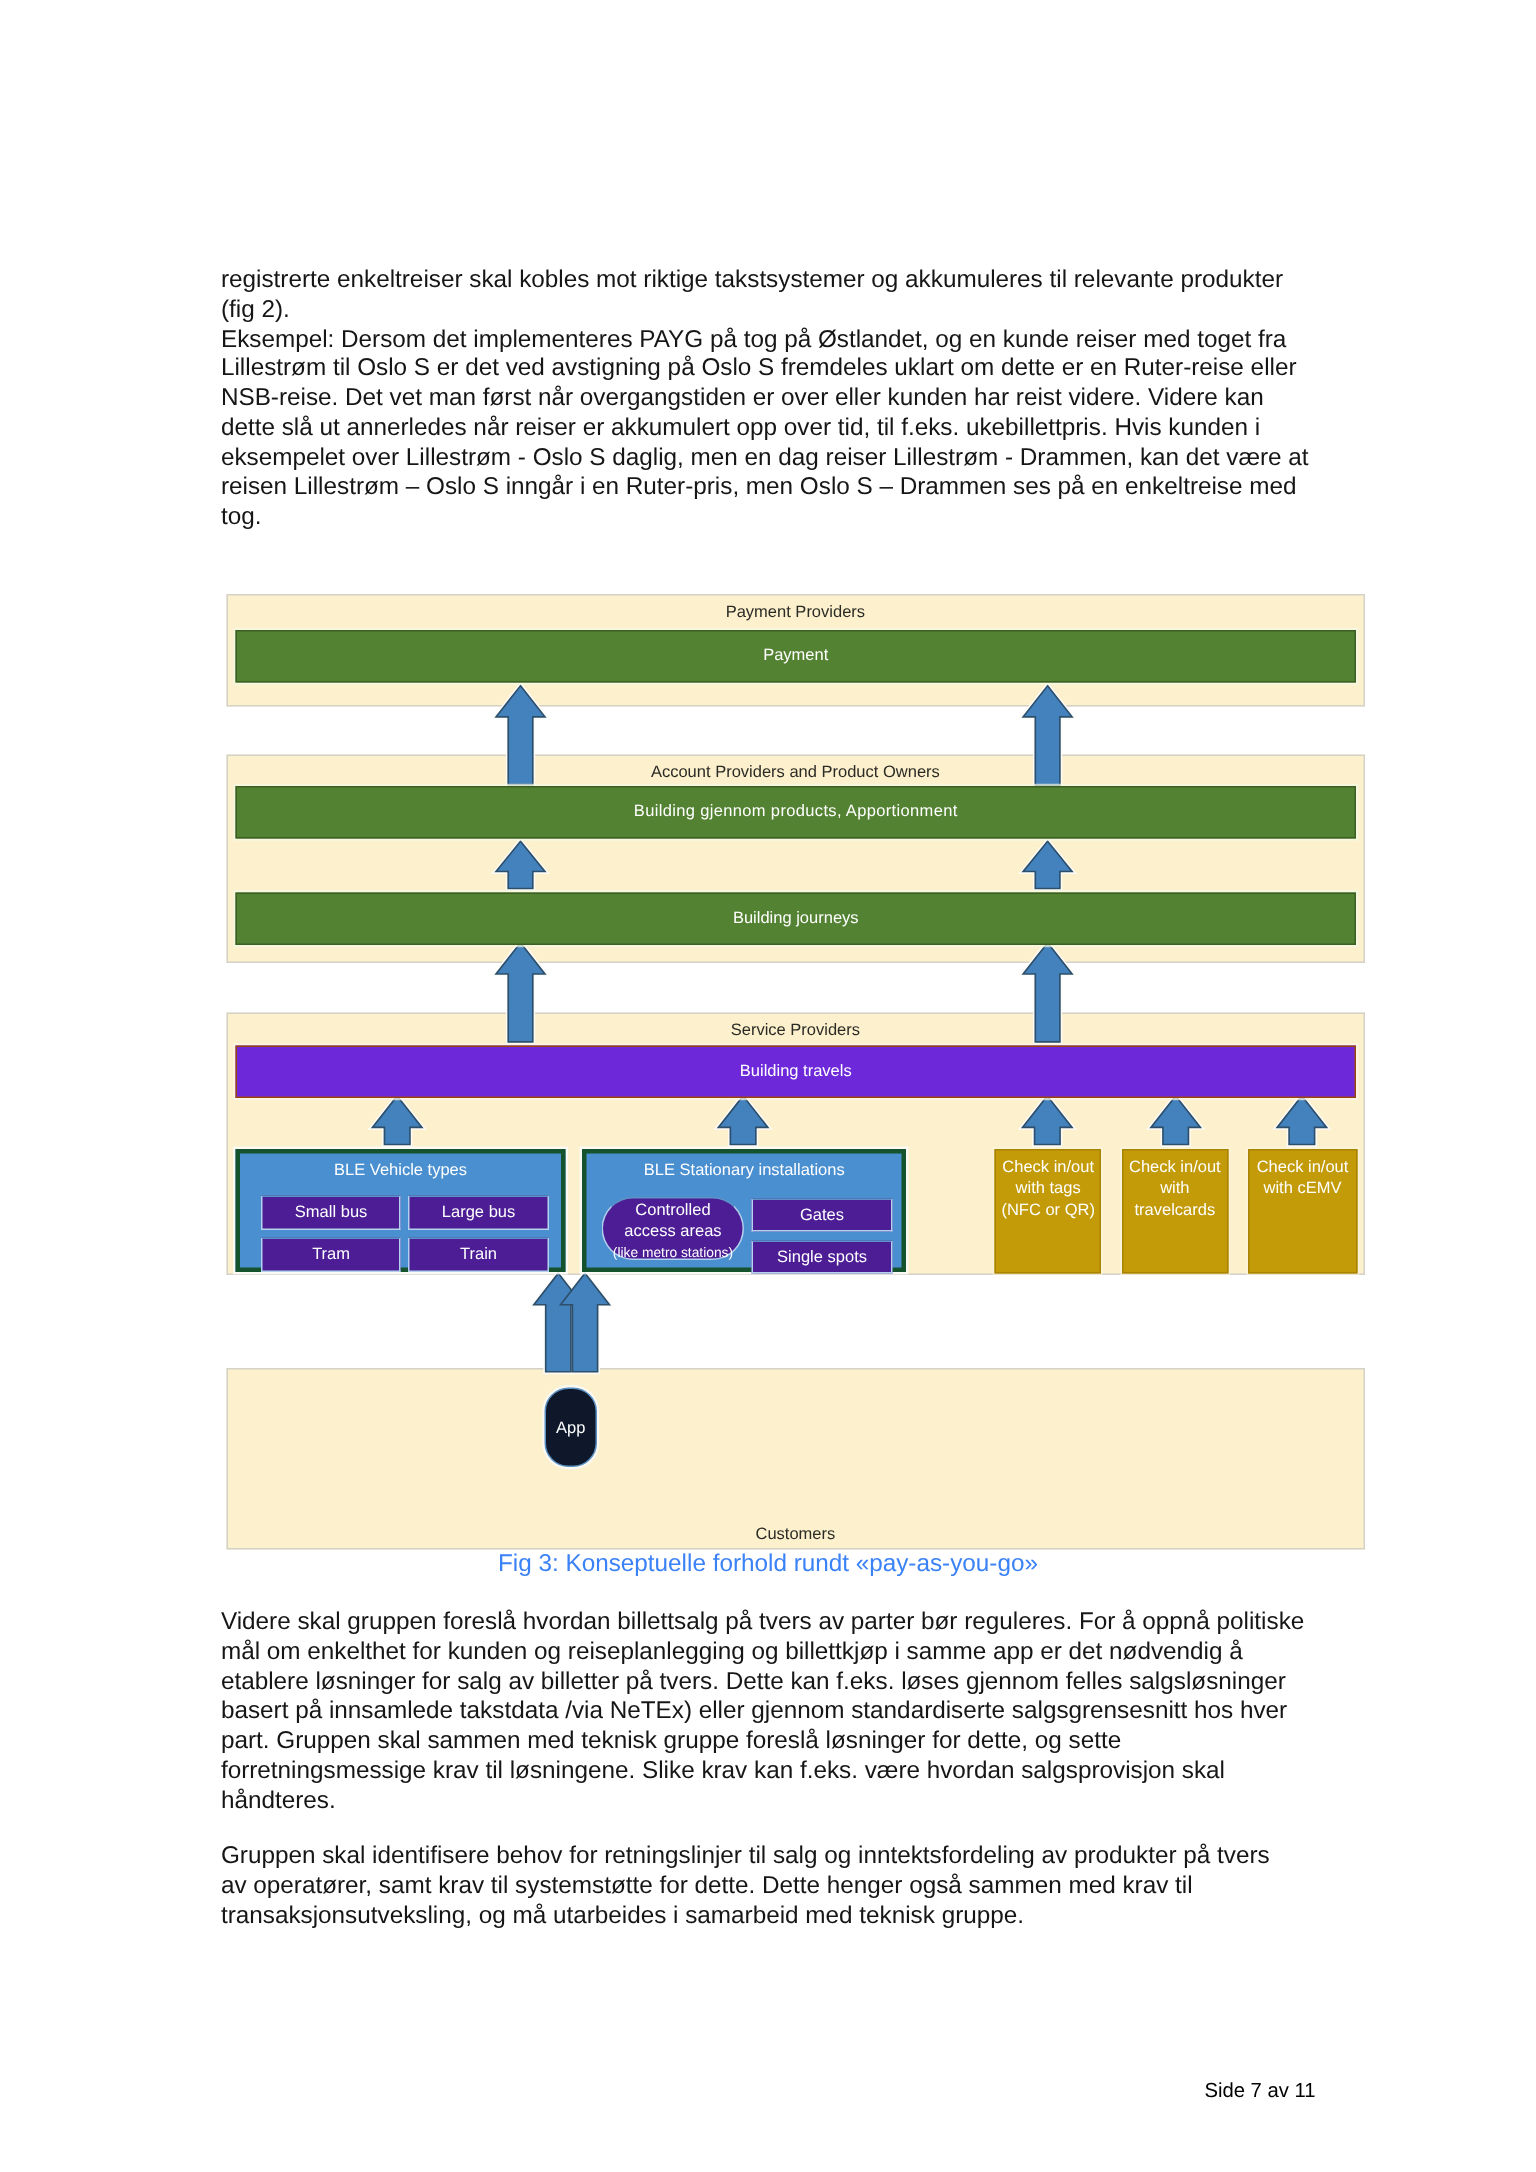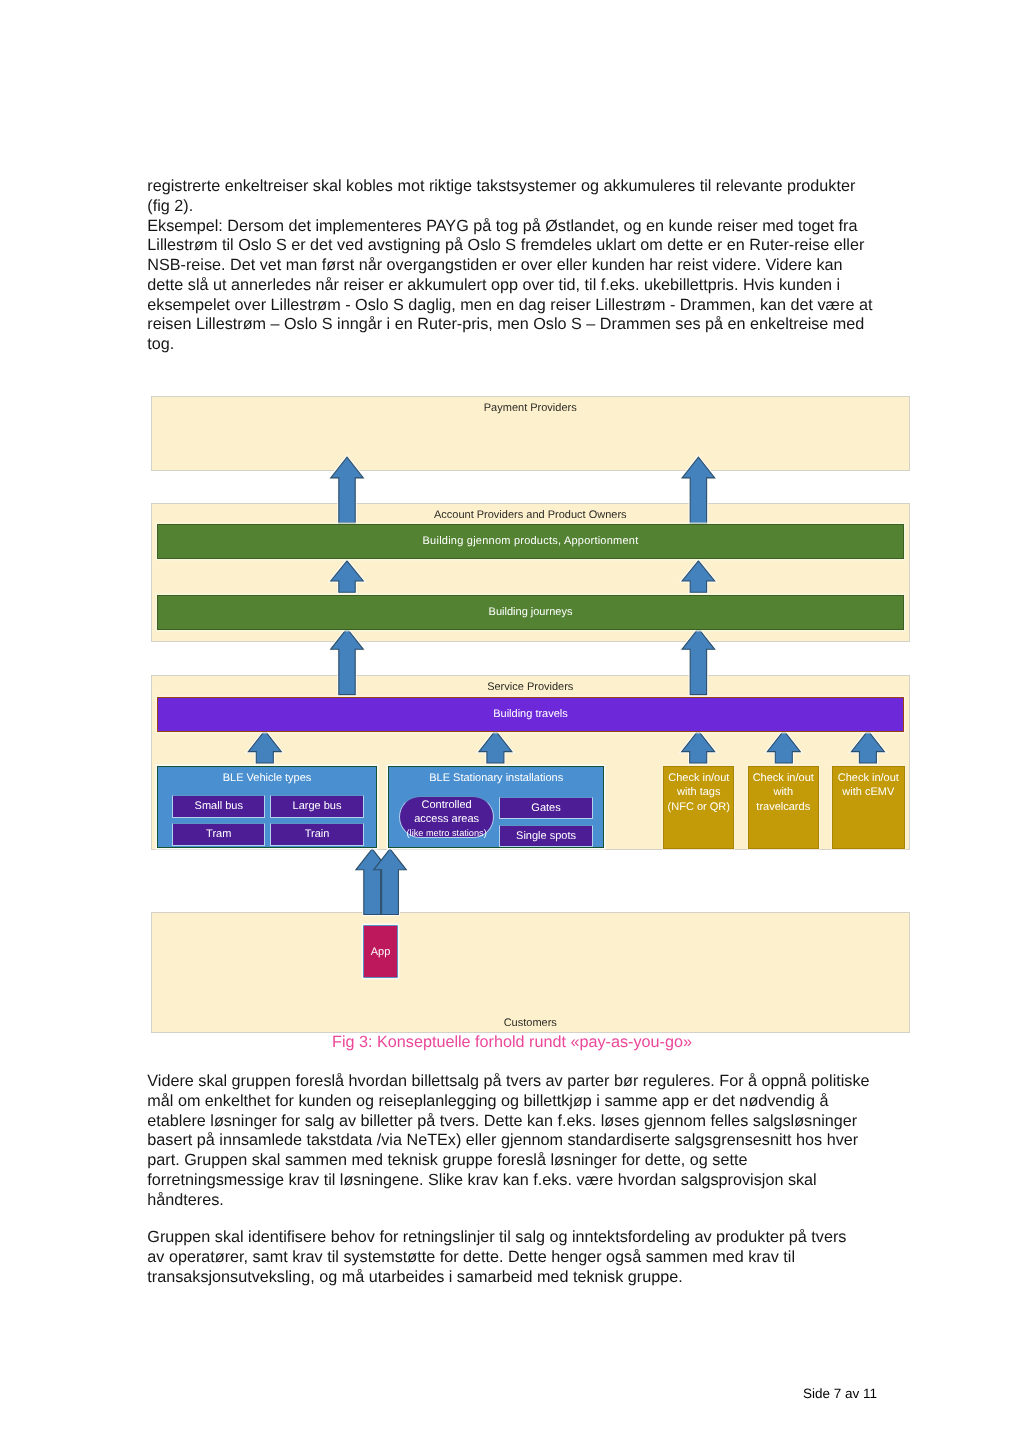--- a/index.html
+++ b/index.html
@@ -29,21 +29,21 @@
   #para1 { top:177px; }
   #para2 { top:1072px; }
   #para3 { top:1228px; width:715px; }
 
   .caption {
     position:absolute;
     left:0; width:1024px;
     text-align:center;
     font-size:16.2px;
     line-height:19.75px;
-    color:#ec4899;
+    color:#3b82f6;
     top:1033px;
   }
   .footer {
     position:absolute;
     left:0; width:1024px;
     text-align:right;
     padding-right:147px;
     font-size:13.5px;
     color:#000000;
     top:1386px;
@@ -73,21 +73,21 @@
     color:#ffffff;
     line-height:13px;
   }
   .bar.green  { background:#538232; border:1.1px solid #3d6022; box-shadow:0 0 0 1.5px rgba(243,250,228,0.72); }
   .bar.orange { background:#6d28d9; border:1.1px solid #9c4410; box-shadow:0 0 0 1.5px rgba(253,246,233,0.72); }
 
   .bluebox {
     position:absolute;
     z-index:2;
     background:#4a8fd0;
-    border:1px solid #14532d;
+    border:3px solid #14532d;
     box-shadow:0 0 0 1.6px rgba(250,252,252,0.85);
   }
   .bluebox .bbtitle {
     position:absolute; left:0; width:100%; text-align:center;
     font-size:11px; color:#ffffff; line-height:13px;
   }
   .chip {
     position:absolute;
     background:#4c1d95;
     border-top:1px solid #5e93c6;
@@ -106,23 +106,23 @@
     box-shadow:0 0 0 1.2px rgba(253,246,228,0.55);
     text-align:center;
     font-size:11px;
     color:#ffffff;
     line-height:14.4px;
     padding-top:3.5px;
   }
   .appbox {
     position:absolute;
     z-index:2;
-    background:#be185d;
+    background:#0f172a;
     border:1px solid #5a8fc0;
-    border-radius:1px;
+    border-radius:16px;
     box-shadow:0 0 0 1.6px rgba(252,250,245,0.9);
     display:flex; align-items:center; justify-content:center;
     font-size:11px; color:#ffffff;
   }
   svg.arrows { position:absolute; left:0; top:0; width:1024px; height:1448px; overflow:visible; z-index:1; }
   .ar { fill:#4382bd; stroke:#2d4f6b; stroke-width:1.1; }
   .arhalo { fill:none; stroke:rgba(252,252,250,0.9); stroke-width:3.2; stroke-linejoin:miter; }
 </style>
 </head>
 <body>
@@ -130,20 +130,21 @@
 <div class="page">
 
   <div class="para" id="para1">registrerte enkeltreiser skal kobles mot riktige takstsystemer og akkumuleres til relevante produkter (fig 2).
 Eksempel: Dersom det implementeres PAYG på tog på Østlandet, og en kunde reiser med toget fra Lillestrøm til Oslo S er det ved avstigning på Oslo S fremdeles uklart om dette er en Ruter-reise eller NSB-reise. Det vet man først når overgangstiden er over eller kunden har reist videre. Videre kan dette slå ut annerledes når reiser er akkumulert opp over tid, til f.eks. ukebillettpris. Hvis kunden i eksempelet over Lillestrøm - Oslo S daglig, men en dag reiser Lillestrøm - Drammen, kan det være at reisen Lillestrøm – Oslo S inngår i en Ruter-pris, men Oslo S – Drammen ses på en enkeltreise med tog.</div>
 
   <div id="figure">
 
     <div class="grp" style="left:150.5px; top:396px; width:759.5px; height:75px;">
       <div class="grplabel" style="top:5px;">Payment Providers</div>
     </div>
+    <div class="bar green" style="left:157px; top:420px; width:747px; height:34.5px;">Payment</div>
 
     <div class="grp" style="left:150.5px; top:502.8px; width:759.5px; height:139px;">
       <div class="grplabel" style="top:5px;">Account Providers and Product Owners</div>
     </div>
     <div class="bar green" style="left:157px; top:524px; width:747px; height:34.5px; letter-spacing:0.23px;">Building gjennom products, Apportionment</div>
     <div class="bar green" style="left:157px; top:594.8px; width:747px; height:34.8px;">Building journeys</div>
 
     <div class="grp" style="left:150.5px; top:675px; width:759.5px; height:175px;">
       <div class="grplabel" style="top:5px;text-align:center;">Service Providers</div>
     </div>

